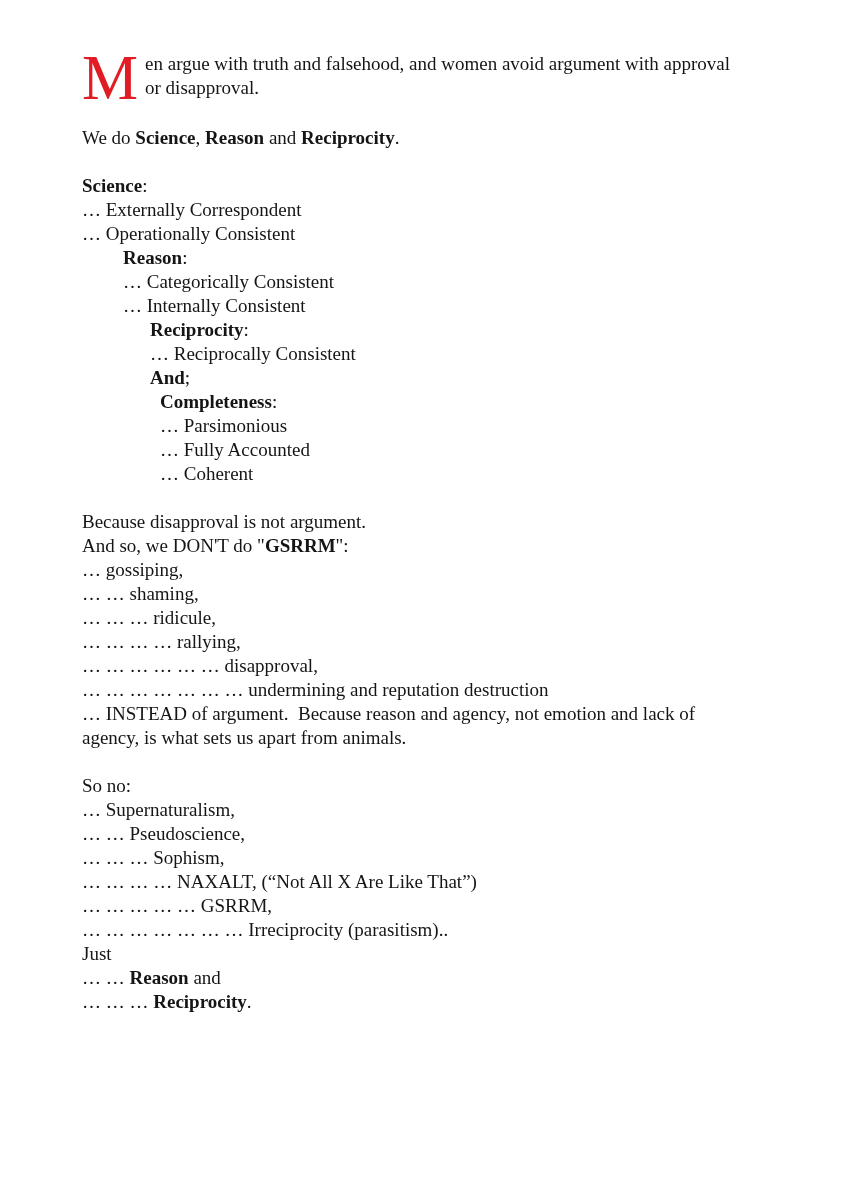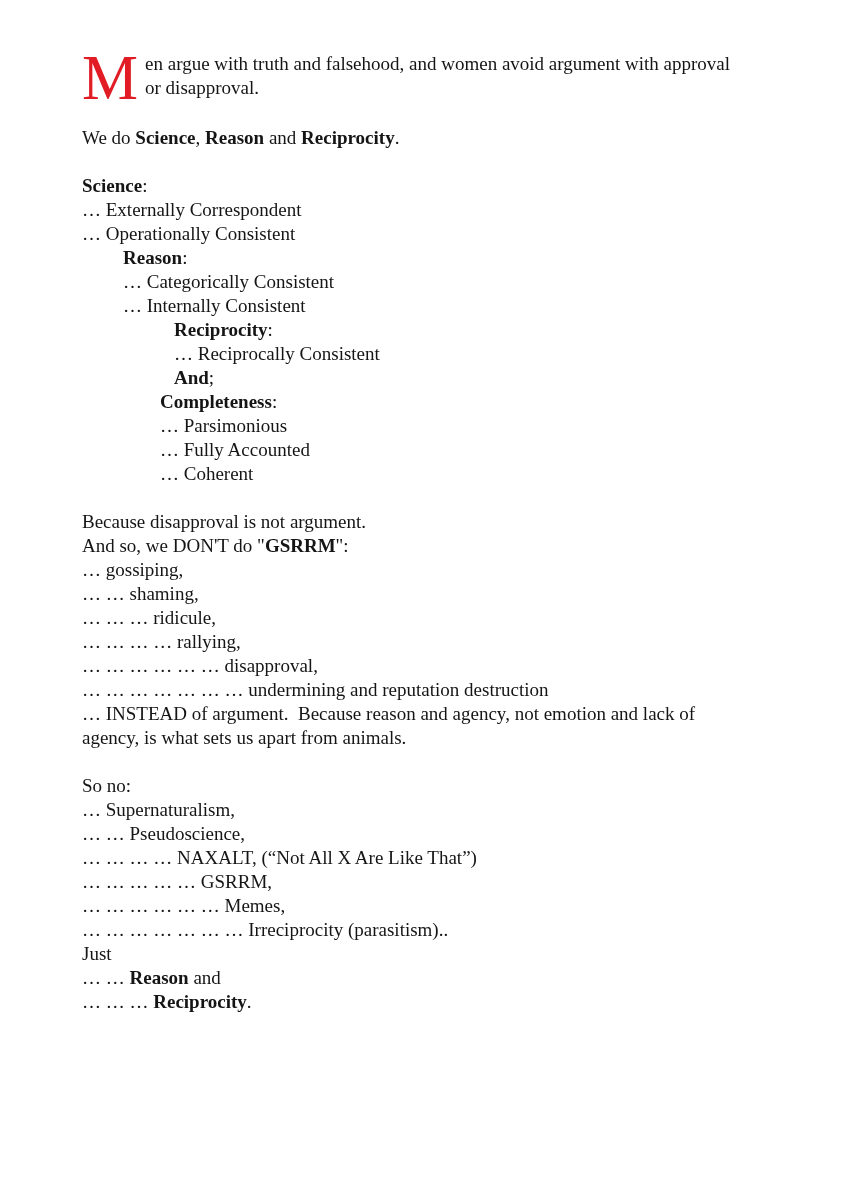--- a/index.html
+++ b/index.html
@@ -12,21 +12,21 @@
     overflow: hidden;
   }
   .doc {
     padding: 52px 56px 0 82px;
     font-size: 19px;
     line-height: 24px;
   }
   .block { white-space: pre-wrap; }
   .indent-0 { margin-left: 0; }
   .indent-1 { margin-left: 41px; }
-  .indent-2 { margin-left: 92px; }
+  .indent-2 { margin-left: 68px; }
   .indent-3 { margin-left: 78px; }
   .spacer { height: 24px; clear: both; }
   .b { font-weight: bold; }
   .dropcap {
     float: left;
     color: var(--red, #e11c24);
     font-size: 63px;
     line-height: 48px;
     height: 50px;
     padding-right: 7px;
@@ -63,21 +63,21 @@
       <div class="block indent-0"><span>… … shaming,</span></div>
       <div class="block indent-0"><span>… … … ridicule,</span></div>
       <div class="block indent-0"><span>… … … … rallying,</span></div>
       <div class="block indent-0"><span>… … … … … … disapproval,</span></div>
       <div class="block indent-0"><span>… … … … … … … undermining and reputation destruction</span></div>
       <div class="block indent-0"><span>… INSTEAD of argument.  Because reason and agency, not emotion and lack of</span><br><span>agency, is what sets us apart from animals.</span></div>
       <div class="spacer"></div>
       <div class="block indent-0"><span>So no:</span></div>
       <div class="block indent-0"><span>… Supernaturalism,</span></div>
       <div class="block indent-0"><span>… … Pseudoscience,</span></div>
+      <div class="block indent-0"><span>… … … Sophism,</span></div>
       <div class="block indent-0"><span>… … … … NAXALT, (“Not All X Are Like That”)</span></div>
       <div class="block indent-0"><span>… … … … … GSRRM,</span></div>
-      <div class="block indent-0"><span>… … … … … … Memes,</span></div>
       <div class="block indent-0"><span>… … … … … … … Irreciprocity (parasitism)..</span></div>
       <div class="block indent-0"><span>Just</span></div>
       <div class="block indent-0"><span>… … </span><span class="b">Reason</span><span> and</span></div>
       <div class="block indent-0"><span>… … … </span><span class="b">Reciprocity</span><span>.</span></div>
     </div>
 </div>
 
 </body></html>

